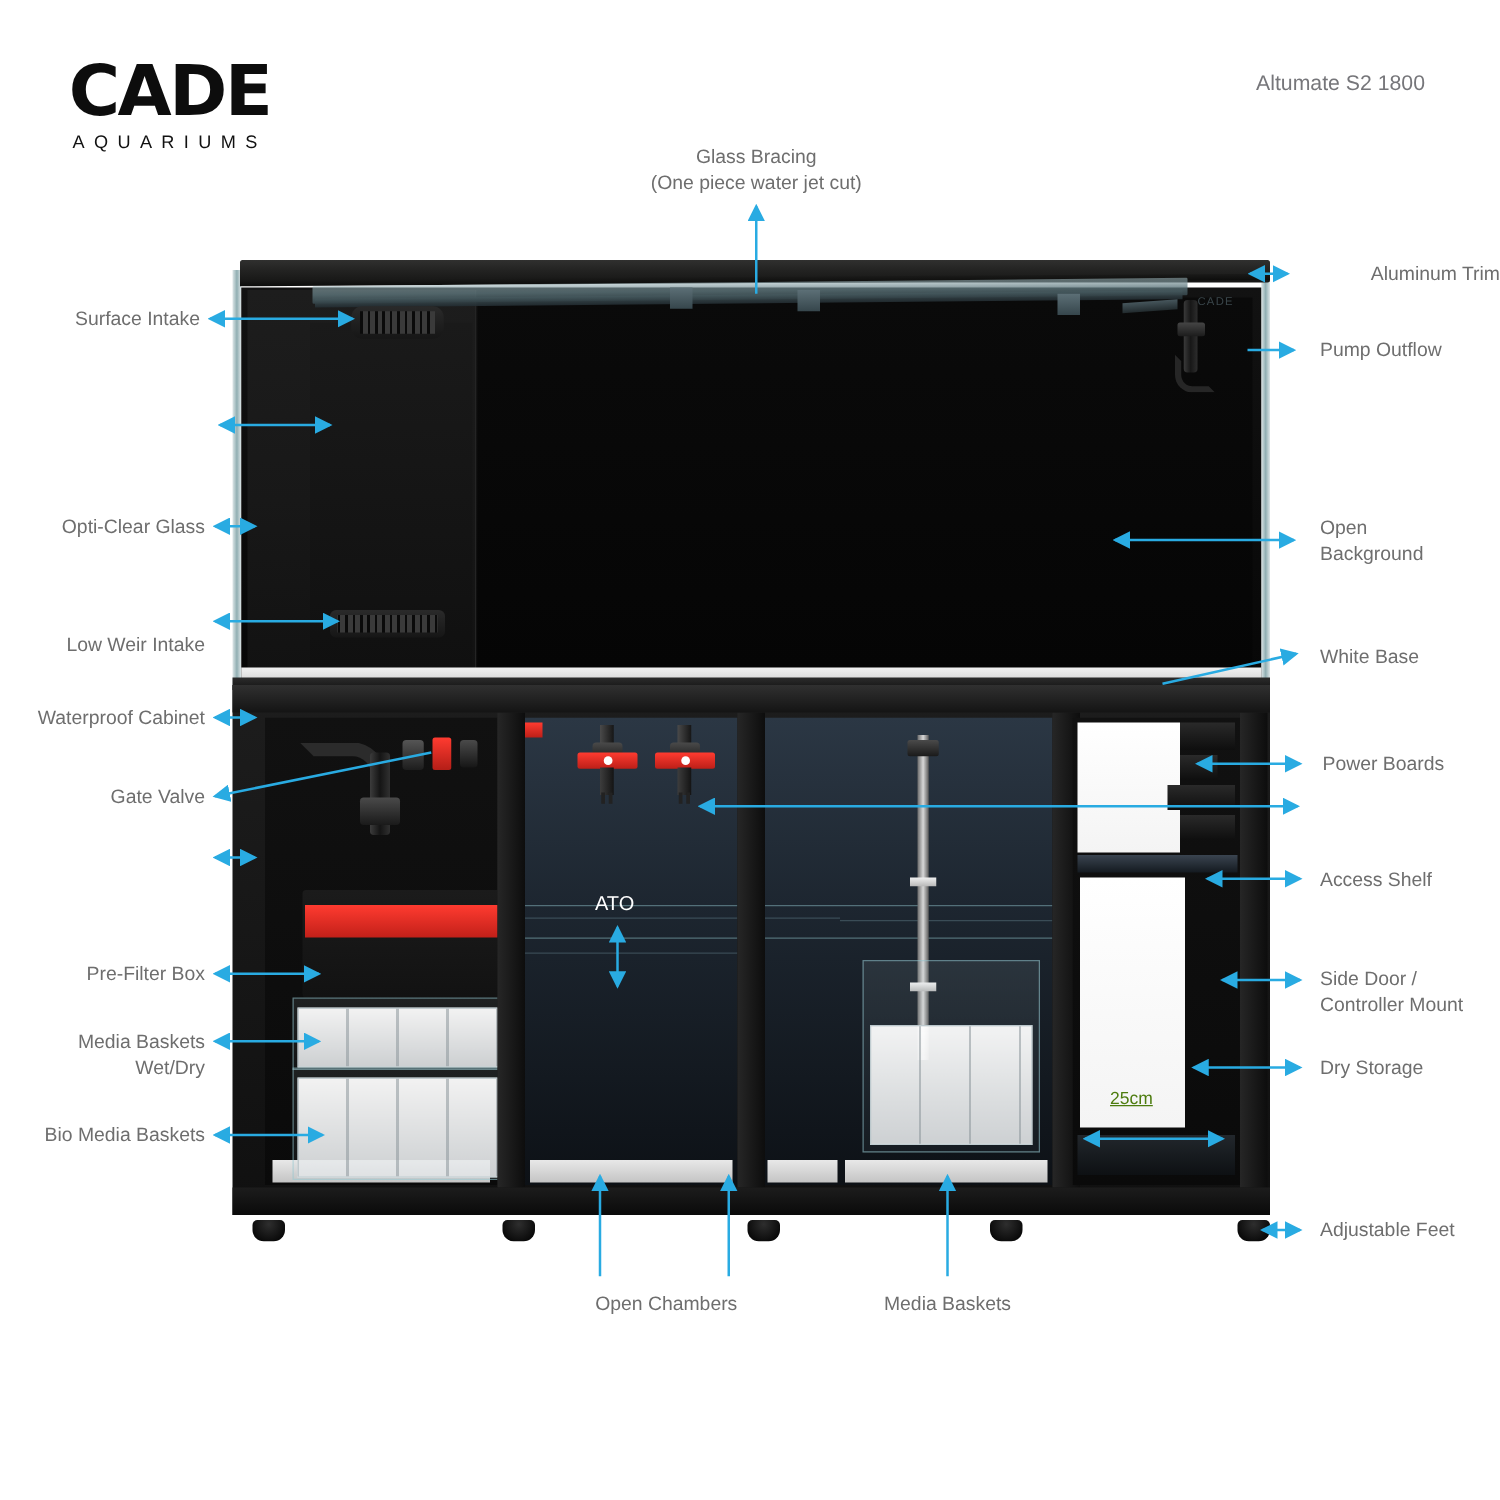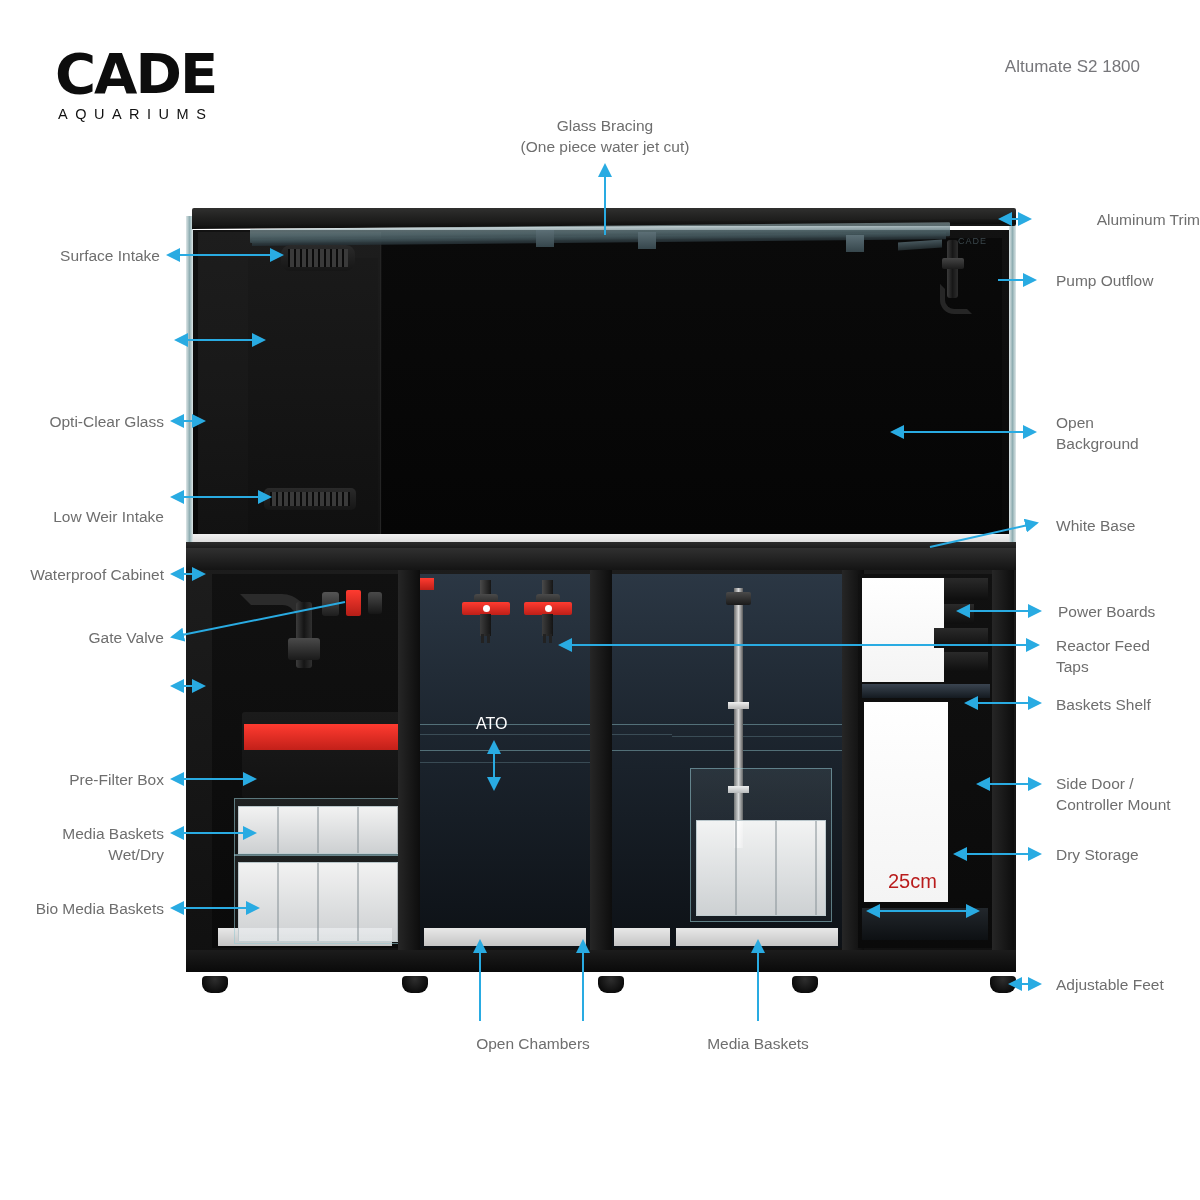--- a/index.html
+++ b/index.html
@@ -173,21 +173,21 @@
   .sp-collar{position:absolute;left:54px;top:18px;width:25px;height:13px;
      background:linear-gradient(180deg,#4a4a4a,#1a1a1a);border-radius:2px;}
   .sp-clip{position:absolute;left:56px;width:21px;height:7px;
      background:linear-gradient(180deg,#f0f0f0,#b8b8b8);}
 
   
   .pboard{position:absolute;background:linear-gradient(180deg,#2a2a2a,#0e0e0e);}
   .shelf{position:absolute;background:linear-gradient(180deg,#3a4450,#141a20);}
   .drystore{position:absolute;background:linear-gradient(180deg,#ffffff,#f4f4f4);}
 
-  .dim-text{position:absolute;font-size:20px;color:#b91c1c;}
+  .dim-text{position:absolute;font-size:14px;color:#4d7c0f;text-decoration:underline;}
   .ato-text{position:absolute;font-size:16px;color:#ffffff;}
 
   
   .foot{position:absolute;top:976px;width:26px;height:17px;
      background:radial-gradient(ellipse at 50% 20%,#2e2e2e,#0a0a0a 75%);
      border-radius:4px 4px 9px 9px;}
 </style>
 </head>
 <body>
 
@@ -417,23 +417,21 @@
   <div class="lbl r" style="left:0px;top:823px;width:164px;">Media Baskets
 Wet/Dry</div>
   <div class="lbl r" style="left:0px;top:898px;width:164px;">Bio Media Baskets</div>
 
   <div class="lbl l" style="left:1056px;top:209px;width:144px;text-align:right;">Aluminum Trim</div>
   <div class="lbl l" style="left:1056px;top:270px;width:144px;">Pump Outflow</div>
   <div class="lbl l" style="left:1056px;top:412px;width:144px;">Open
 Background</div>
   <div class="lbl l" style="left:1056px;top:515px;width:144px;">White Base</div>
   <div class="lbl l" style="left:1058px;top:601px;width:150px;">Power Boards</div>
-  <div class="lbl l" style="left:1056px;top:635px;width:144px;">Reactor Feed
-Taps</div>
-  <div class="lbl l" style="left:1056px;top:694px;width:144px;">Baskets Shelf</div>
+  <div class="lbl l" style="left:1056px;top:694px;width:144px;">Access Shelf</div>
   <div class="lbl l" style="left:1056px;top:773px;width:150px;">Side Door /
 Controller Mount</div>
   <div class="lbl l" style="left:1056px;top:844px;width:144px;">Dry Storage</div>
   <div class="lbl l" style="left:1056px;top:974px;width:150px;">Adjustable Feet</div>
 
   <div class="lbl c" style="left:403px;top:1033px;width:260px;">Open Chambers</div>
   <div class="lbl c" style="left:638px;top:1033px;width:240px;">Media Baskets</div>
 
 </div>
 

